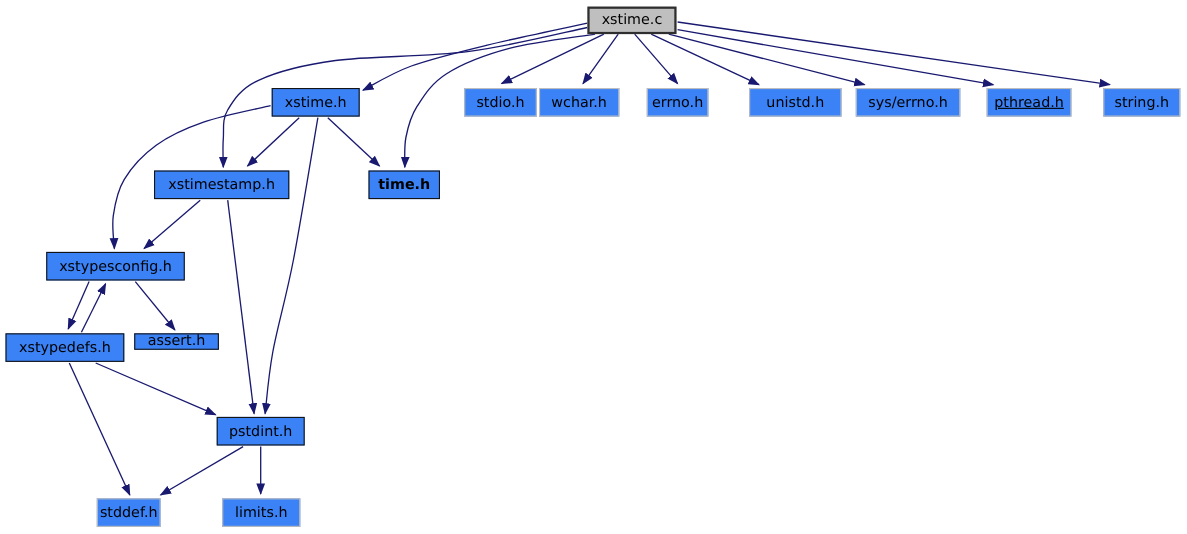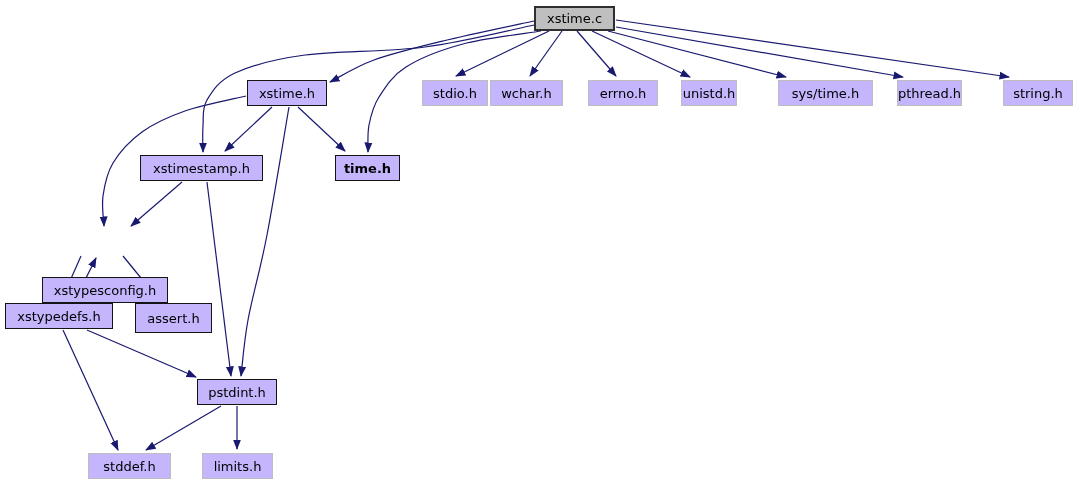--- a/index.html
+++ b/index.html
@@ -9,21 +9,21 @@
     background:#ffffff;
     font-family:"DejaVu Sans","Liberation Sans",sans-serif;
     overflow:hidden;
   }
   svg.edge-layer{position:absolute;left:0;top:0;width:1079px;height:485px;display:block;}
   .node{
     position:absolute;
     display:flex;align-items:center;justify-content:center;
     box-sizing:border-box;
     font-size:13px;line-height:1;color:#000;
-    background:#c4b5fd;
+    background:#3b82f6;
     white-space:nowrap;
     cursor:default;
   }
   .node.internal{border:1px solid #141414;cursor:pointer;}
   .node.system{border:1px solid #bdbdbd;}
   .node.main{background:#bfbfbf;border:2px solid #2e2e2e;}
 </style>
 </head>
 <body>
 
@@ -58,27 +58,27 @@
         <path d="M63,330 L118,450" fill="none" stroke="#191970" stroke-width="1.2" marker-end="url(#arrowhead)"></path>
         <path d="M221,406 L146,450" fill="none" stroke="#191970" stroke-width="1.2" marker-end="url(#arrowhead)"></path>
         <path d="M237,406 L237,449" fill="none" stroke="#191970" stroke-width="1.2" marker-end="url(#arrowhead)"></path>
       </g>
   </svg>
   <div id="nodes">
       <div class="node main" style="left: 534px; top: 6px; width: 81px; height: 25px;">xstime.c</div>
       <div class="node internal" style="left: 247px; top: 80px; width: 80px; height: 26px;">xstime.h</div>
       <div class="node system" style="left: 422px; top: 80px; width: 66px; height: 26px;">stdio.h</div>
       <div class="node system" style="left: 490px; top: 80px; width: 73px; height: 26px;">wchar.h</div>
-      <div class="node system" style="left: 588px; top: 80px; width: 70px; height: 26px;">errno.h</div>
-      <div class="node system" style="left: 681px; top: 80px; width: 56px; height: 26px;">unistd.h</div>
-      <div class="node system" style="left: 778px; top: 80px; width: 95px; height: 26px;">sys/time.h</div>
-      <div class="node system" style="left: 897px; top: 80px; width: 65px; height: 26px;">pthread.h</div>
+      <div class="node system" style="left: 588px; top: 80px; width: 56px; height: 26px;">errno.h</div>
+      <div class="node system" style="left: 681px; top: 80px; width: 84px; height: 26px;">unistd.h</div>
+      <div class="node system" style="left: 778px; top: 80px; width: 95px; height: 26px;">sys/errno.h</div>
+      <div class="node system" style="left: 897px; top: 80px; width: 77px; height: 26px; text-decoration: underline;">pthread.h</div>
       <div class="node system" style="left: 1003px; top: 80px; width: 70px; height: 26px;">string.h</div>
       <div class="node internal" style="left: 140px; top: 155px; width: 123px; height: 26px;">xstimestamp.h</div>
       <div class="node internal" style="left: 335px; top: 155px; width: 65px; height: 26px; font-weight: bold;">time.h</div>
-      <div class="node internal" style="left: 42px; top: 229px; width: 126px; height: 26px; margin-top: 48px;">xstypesconfig.h</div>
+      <div class="node internal" style="left: 42px; top: 229px; width: 126px; height: 26px;">xstypesconfig.h</div>
       <div class="node internal" style="left: 5px; top: 303px; width: 108px; height: 26px;">xstypedefs.h</div>
-      <div class="node internal" style="left: 135px; top: 303px; width: 77px; height: 30px;">assert.h</div>
+      <div class="node internal" style="left: 122px; top: 303px; width: 77px; height: 15px;">assert.h</div>
       <div class="node internal" style="left: 197px; top: 379px; width: 80px; height: 26px;">pstdint.h</div>
-      <div class="node system" style="left: 88px; top: 453px; width: 83px; height: 26px;">stddef.h</div>
+      <div class="node system" style="left: 88px; top: 453px; width: 58px; height: 26px;">stddef.h</div>
       <div class="node system" style="left: 202px; top: 453px; width: 71px; height: 26px; text-align: center;">limits.h</div>
     </div>
 </div>
 
 </body></html>

